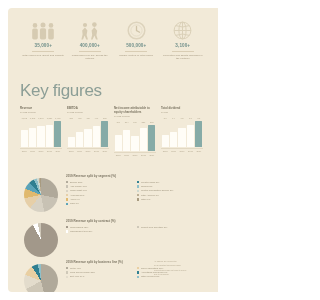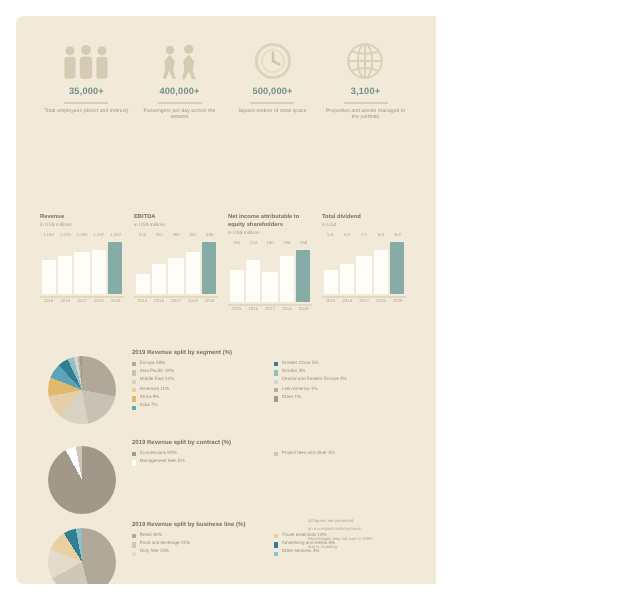--- a/index.html
+++ b/index.html
@@ -132,20 +132,21 @@
           </g>
         </svg>
       </div>
       <div class="stat-num">3,100+</div>
       <div class="stat-rule"></div>
       <div class="stat-lbl">Properties and assets managed in the portfolio</div>
     </div>
 
   </div>
 
+  <div class="title">Key figures</div>
 
   <div class="bars-row">
 
     <div class="barblk">
       <div class="bb-title">Revenue</div>
       <div class="bb-sub">in US$ millions</div>
       <div class="bb-vals">
           <span>1,182</span>
           <span>1,243</span>
           <span>1,298</span>

